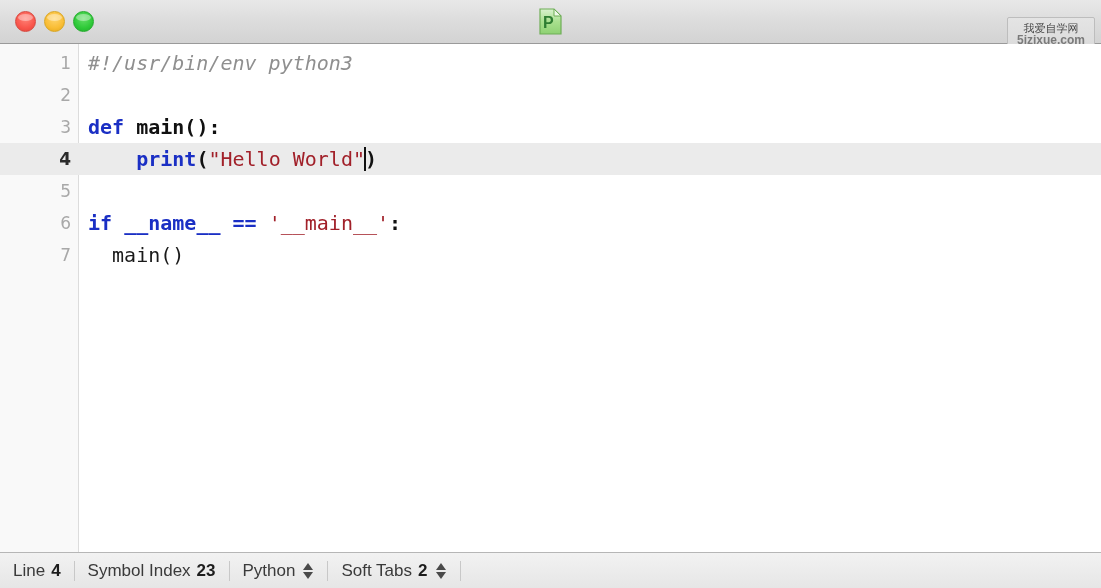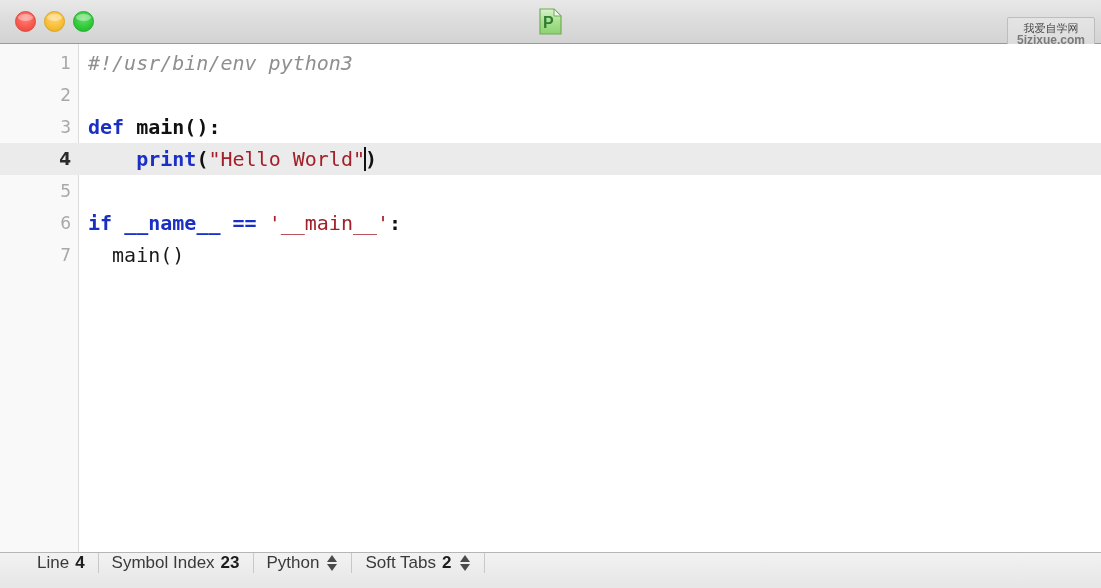--- a/index.html
+++ b/index.html
@@ -320,21 +320,21 @@
           <div class="code-text"><span class="tok-kw">if</span><span class="tok-plain"> </span><span class="tok-kw">__name__</span><span class="tok-plain"> </span><span class="tok-kw">==</span><span class="tok-plain"> </span><span class="tok-str">'__main__'</span><span class="tok-punct">:</span></div>
         </div>
         <div class="code-row">
           <div class="lineno">7</div>
           <div class="code-text"><span class="tok-plain">  main()</span></div>
         </div>
       </div>
   </div>
 
   <div id="statusbar">
-    <div id="sb-items" style="display:flex;align-items:flex-start;margin-left:24px;">
+    <div id="sb-items" style="display:flex;align-items:center;">
         <div class="sb-item">
           <span class="sb-label">Line</span>
           <span class="sb-value">4</span>
         </div>
         <div class="sb-item">
           <span class="sb-label">Symbol Index</span>
           <span class="sb-value">23</span>
         </div>
         <div class="sb-item">
           <span class="sb-label">Python</span>

